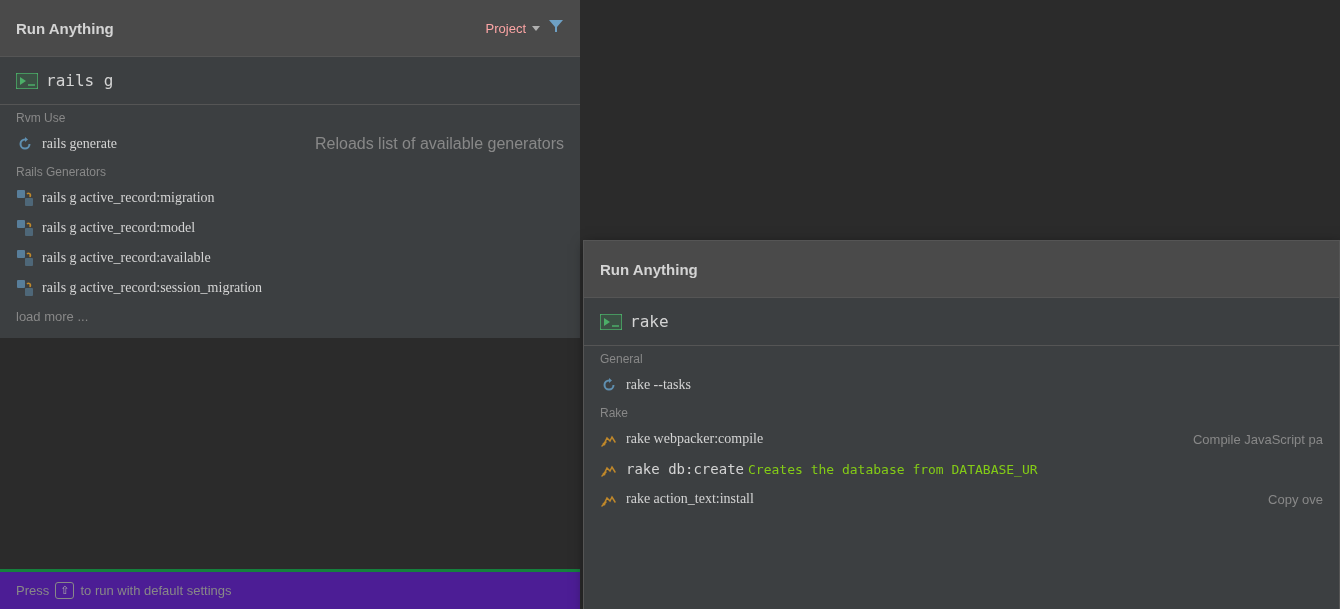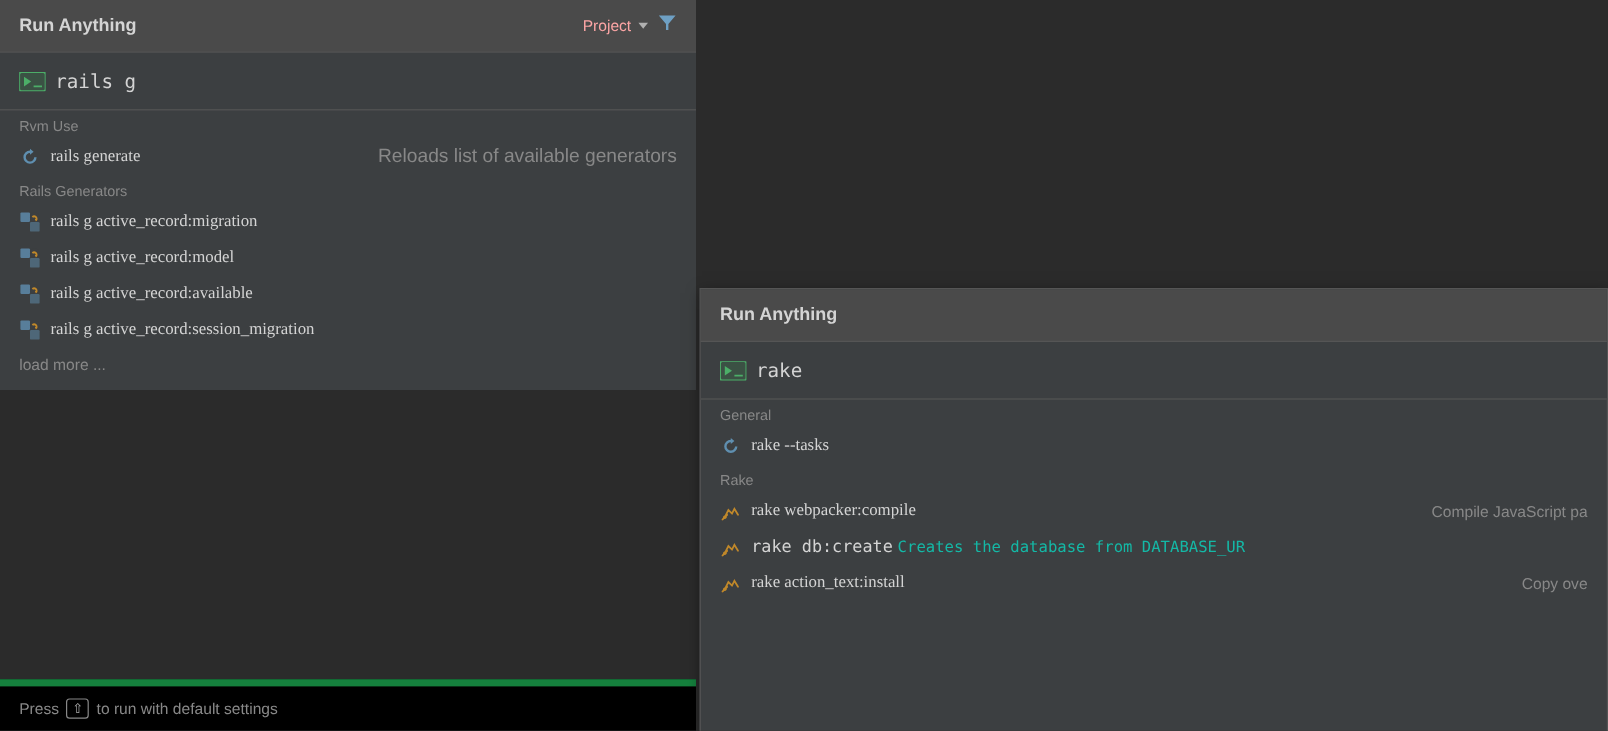--- a/index.html
+++ b/index.html
@@ -22,21 +22,21 @@
       display: flex;
       flex-direction: column;
     }
 
     .panel-header {
       background: #4a4a4a;
       padding: 8px 16px;
       display: flex;
       align-items: center;
       justify-content: space-between;
-      height: 44px;
+      height: 57px;
       border-bottom: 1px solid #555;
     }
 
     .panel-title {
       color: #d4d4d4;
       font-size: 15px;
       font-weight: 600;
     }
 
     .header-controls {
@@ -143,22 +143,22 @@
     .load-more {
       color: #888;
       font-size: 13px;
       padding: 6px 16px;
       cursor: pointer;
     }
 
     .bottom-bar {
       margin-top: auto;
       padding: 10px 16px;
-      background: #000000;
-      border-top: 6px solid #15803d;
+      background: #4c1d95;
+      border-top: 3px solid #15803d;
       color: #888;
       font-size: 13px;
       display: flex;
       align-items: center;
       gap: 4px;
     }
 
     .shift-icon {
       display: inline-block;
       border: 1px solid #888;
@@ -215,21 +215,21 @@
       gap: 4px;
       font-family: 'Consolas', monospace;
       font-size: 14px;
     }
 
     .item-mixed-text .cmd-part {
       color: #d4d4d4;
     }
 
     .item-mixed-text .desc-inline {
-      color: #14b8a6;
+      color: #84cc16;
       font-size: 13px;
     }
   </style>
 </head>
 <body>
 
 <div class="main-panel">
   <div class="panel-header">
     <span class="panel-title">Run Anything</span>
     <div class="header-controls">

